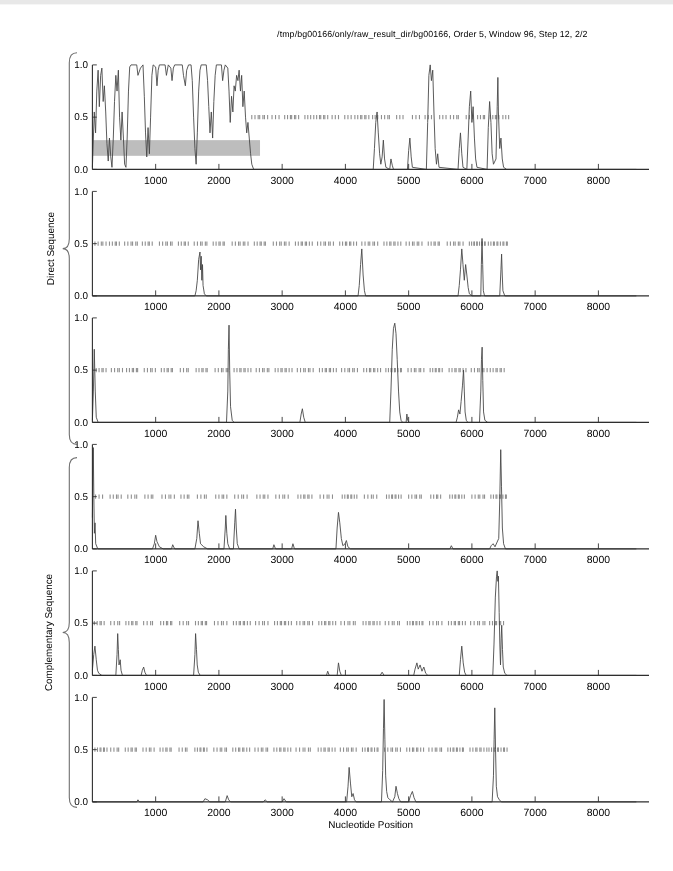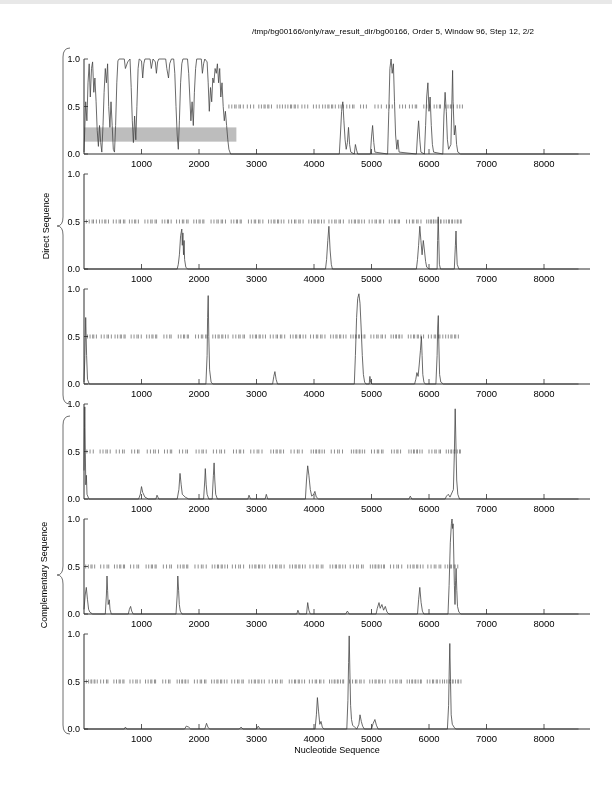--- a/index.html
+++ b/index.html
@@ -13,21 +13,21 @@
   svg{position:absolute;top:0;left:0;}
   text{font-family:"Liberation Sans","DejaVu Sans",sans-serif;}
 </style>
 </head>
 <body>
 
 <div id="page">
   <div id="title">/tmp/bg00166/only/raw_result_dir/bg00166, Order 5, Window 96, Step 12, 2/2</div>
   <div class="vlabel" style="left:46px;top:222px;">Direct Sequence</div>
   <div class="vlabel" style="left:44px;top:571px;">Complementary Sequence</div>
-  <div id="xlabel">Nucleotide Sequence</div>
+  <div id="xlabel">Nucleotide Position</div>
   <svg id="plot" width="612" height="792" viewBox="0 0 612 792">
       <rect x="84" y="123.4" width="152.375" height="14.25" fill="#bdbdbd"></rect>
       <line x1="228.9" y1="100.5" x2="228.9" y2="104.5" stroke="#8f8f8f" stroke-width="1"></line>
       <line x1="231.79999999999998" y1="100.5" x2="231.79999999999998" y2="104.5" stroke="#8f8f8f" stroke-width="1"></line>
       <line x1="234.7" y1="100.5" x2="234.7" y2="104.5" stroke="#8f8f8f" stroke-width="1"></line>
       <line x1="236.10000000000002" y1="100.5" x2="236.10000000000002" y2="104.5" stroke="#8f8f8f" stroke-width="1"></line>
       <line x1="239" y1="100.5" x2="239" y2="104.5" stroke="#8f8f8f" stroke-width="1"></line>
       <line x1="240.4" y1="100.5" x2="240.4" y2="104.5" stroke="#8f8f8f" stroke-width="1"></line>
       <line x1="243.29999999999998" y1="100.5" x2="243.29999999999998" y2="104.5" stroke="#8f8f8f" stroke-width="1"></line>
       <line x1="247.3" y1="100.5" x2="247.3" y2="104.5" stroke="#8f8f8f" stroke-width="1"></line>

